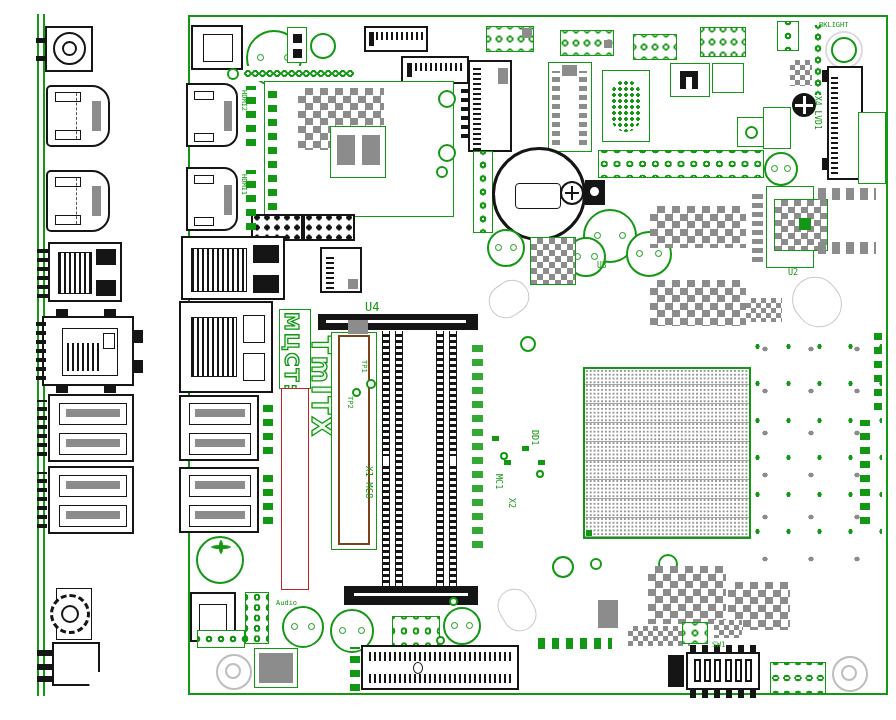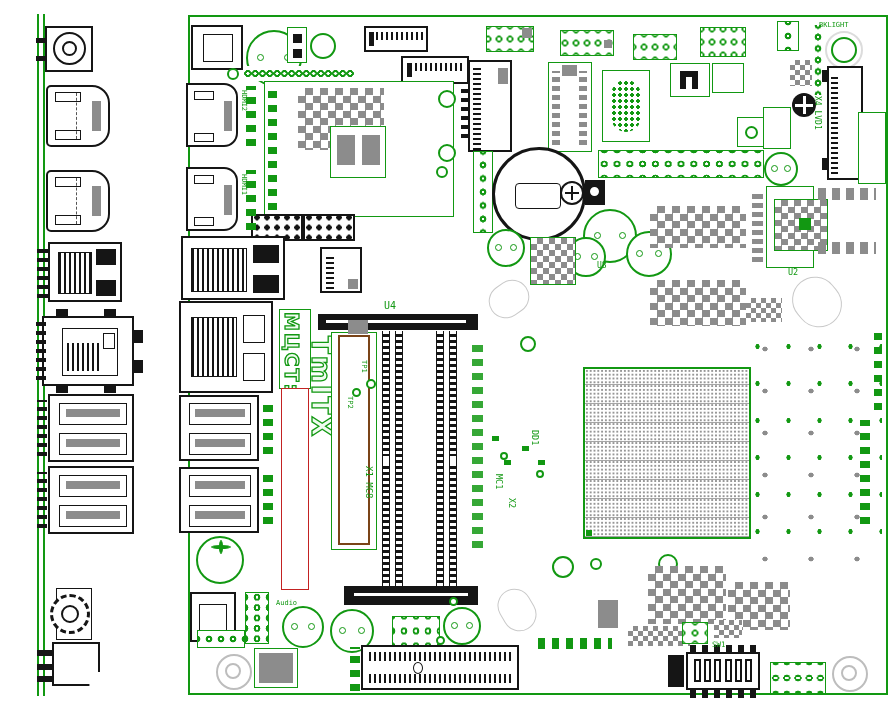--- a/index.html
+++ b/index.html
@@ -333,21 +333,21 @@
   <div class="a" style="left:818px;top:242px;width:58px;height:12px;background:repeating-linear-gradient(90deg,var(--q) 0 8px,transparent 8px 14px)"></div>
   <div class="a ladq" style="left:752px;top:192px;width:11px;height:70px"></div>
   <div class="a lbl" style="left:788px;top:268px;font-size:8.5px">U2</div>
   <div class="a oval" style="left:794px;top:276px;width:46px;height:52px;transform:rotate(-40deg)"></div>
   <div class="a gcl2" style="left:746px;top:298px;width:36px;height:24px"></div>
 
   <div class="a lbl" style="left:819px;top:22px;font-size:7px">BKLIGHT</div>
   <div class="a lbl vlbl" style="left:813px;top:96px;font-size:8px">X4 LVD1</div>
   <div class="a lbl vlbl" style="left:240px;top:90px;font-size:7px">HDMI2</div>
   <div class="a lbl vlbl" style="left:240px;top:174px;font-size:7px">HDMI1</div>
-  <div class="a lbl" style="left:384px;top:301px;font-size:10px">U4</div>
+  <div class="a lbl" style="left:365px;top:301px;font-size:12px">U4</div>
   <div class="a lbl" style="left:597px;top:262px;font-size:8px">U8</div>
 
   <div class="a ring" style="left:552px;top:556px;width:22px;height:22px"></div>
   <div class="a ring" style="left:590px;top:558px;width:12px;height:12px"></div>
   <div class="a ring" style="left:658px;top:554px;width:20px;height:20px"></div>
   <div class="a gcl" style="left:648px;top:566px;width:78px;height:58px"></div>
   <div class="a gcl" style="left:728px;top:582px;width:62px;height:48px"></div>
   <div class="a qf" style="left:598px;top:600px;width:20px;height:28px"></div>
   <div class="a gcl2" style="left:628px;top:626px;width:62px;height:20px"></div>
   <div class="a ladh" style="left:538px;top:638px;width:74px;height:11px"></div>

